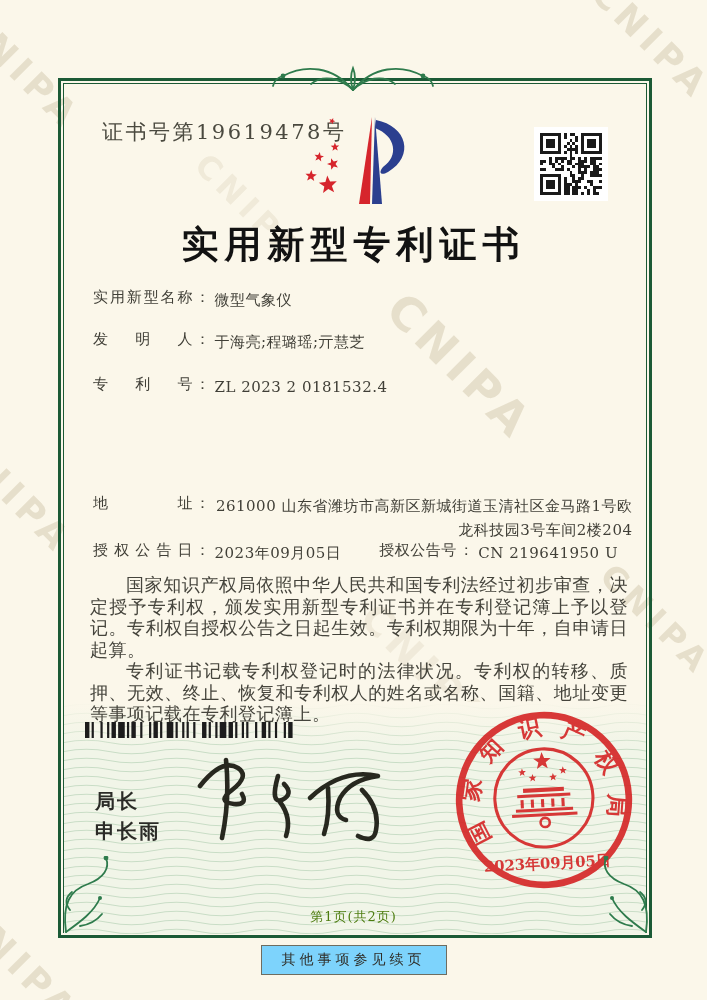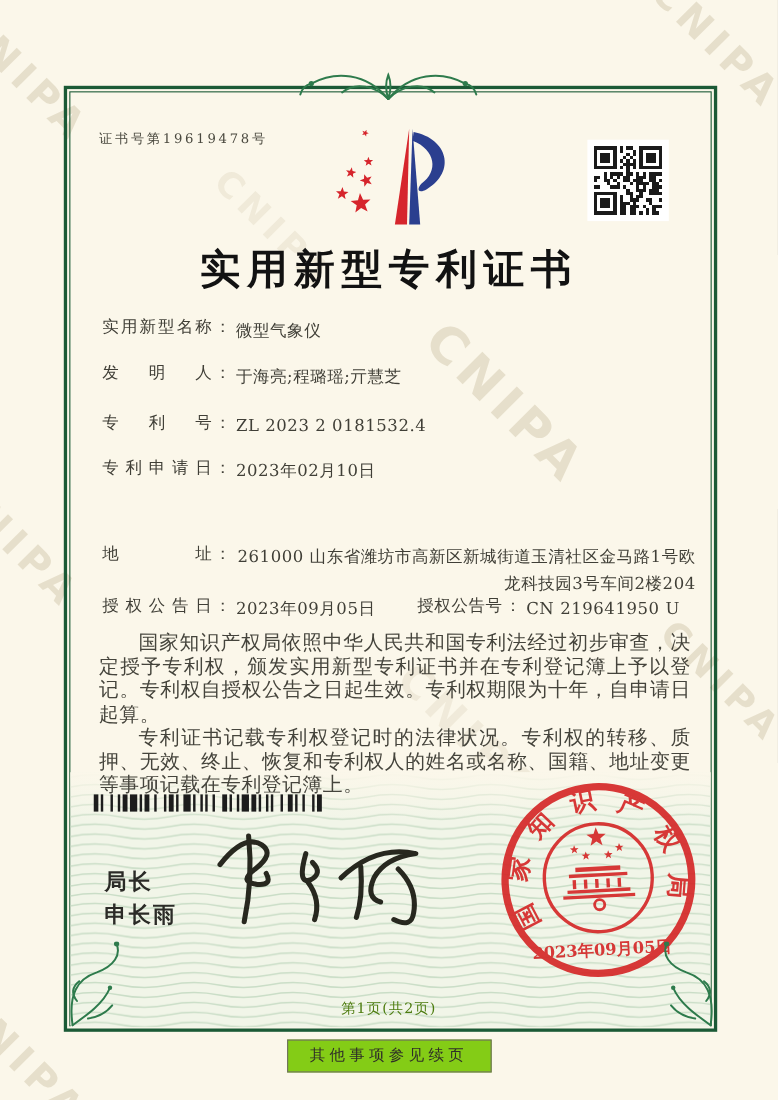--- a/index.html
+++ b/index.html
@@ -17,21 +17,21 @@
   }
   
   .frame{
     position:absolute;left:58px;top:78px;width:594px;height:860px;
     border:3px solid #1b5a36;box-sizing:border-box;
   }
   .frame::after{
     content:"";position:absolute;left:2px;top:2px;right:2px;bottom:2px;
     border:1px solid #1b5a36;
   }
-  .cert-no{position:absolute;left:90px;top:118px;font-size:12px;letter-spacing:2.5px;color:#4a493f;}
+  .cert-no{position:absolute;left:102px;top:118px;font-size:21px;letter-spacing:2.5px;color:#4a493f;}
   .logo{position:absolute;left:285px;top:112px;width:135px;height:95px;}
   .qr{position:absolute;left:534px;top:127px;width:68px;height:68px;background:#fff;padding:3px;}
   .title{
     position:absolute;left:0;top:220px;width:100%;text-align:center;
     font-size:37px;font-weight:bold;letter-spacing:6px;color:#121212;
   }
   .row{position:absolute;left:93px;font-size:15px;letter-spacing:.5px;color:#403f37;}
   .lab{display:inline-block;width:100px;text-align:justify;text-align-last:justify;vertical-align:top;}
   .lab2{display:inline-block;vertical-align:top;}
   .colon{display:inline-block;margin:0 4px 0 2px;vertical-align:top;}
@@ -47,21 +47,21 @@
     background:linear-gradient(#fbf7ea,rgba(251,247,234,0));}
   .barcode{position:absolute;left:85px;top:722px;width:212px;height:16px;}
   .director{position:absolute;left:95px;font-family:"DejaVu Sans","Liberation Sans",sans-serif;
     font-size:20px;font-weight:600;color:#2b2b27;letter-spacing:2px;}
   .sig{position:absolute;left:182px;top:742px;width:225px;height:110px;}
   .seal{position:absolute;left:452px;top:708px;width:184px;height:184px;transform:rotate(-3deg);}
   .page-num{position:absolute;left:0;top:908px;width:100%;text-align:center;
     font-size:13px;color:#4d7c0f;letter-spacing:1px;}
   .tab{
     position:absolute;left:50%;top:945px;transform:translateX(-50%);
-    border:1px solid #6e6d60;background:#84cc16;padding:5px 20px;
+    border:1px solid #6e6d60;background:#7dd3fc;padding:5px 20px;
     font-size:14px;letter-spacing:4px;color:#2f2e28;white-space:nowrap;
   }
   .orn-top{position:absolute;left:253px;top:60px;width:200px;height:38px;}
   .orn-bl{position:absolute;left:60px;top:856px;width:74px;height:80px;}
   .orn-br{position:absolute;left:578px;top:856px;width:74px;height:80px;transform:scaleX(-1);}
   svg{display:block;}
 </style>
 </head>
 <body>
 
@@ -266,23 +266,20 @@
 
   <div class="row" style="top:288px;">
     <span class="lab">实用新型名称</span><span class="colon">：</span><span class="val">微型气象仪</span>
   </div>
   <div class="row" style="top:330px;">
     <span class="lab">发明人</span><span class="colon">：</span><span class="val">于海亮;程璐瑶;亓慧芝</span>
   </div>
   <div class="row" style="top:375px;">
     <span class="lab">专利号</span><span class="colon">：</span><span class="val">ZL 2023 2 0181532.4</span>
   </div>
-  <div class="row" style="top:416px;">
-    <span class="lab">专利申请日</span><span class="colon">：</span><span class="val">2023年02月10日</span>
-  </div>
   <div class="row" style="top:494px;text-decoration:underline;">
     <span class="lab">地址</span><span class="colon">：</span><span class="val">261000 山东省潍坊市高新区新城街道玉清社区金马路1号欧龙科技园3号车间2楼204</span>
   </div>
   <div class="row" style="top:541px;">
     <span class="lab">授权公告日</span><span class="colon">：</span><span class="val">2023年09月05日</span><span class="lab2 grant2">授权公告号</span><span class="colon">：</span><span class="val">CN 219641950 U</span>
   </div>
 
   <div class="para" style="top:574px;">国家知识产权局依照中华人民共和国专利法经过初步审查，决定授予专利权，颁发实用新型专利证书并在专利登记簿上予以登记。专利权自授权公告之日起生效。专利权期限为十年，自申请日起算。</div>
   <div class="para" style="top:660px;">专利证书记载专利权登记时的法律状况。专利权的转移、质押、无效、终止、恢复和专利权人的姓名或名称、国籍、地址变更等事项记载在专利登记簿上。</div>
 

